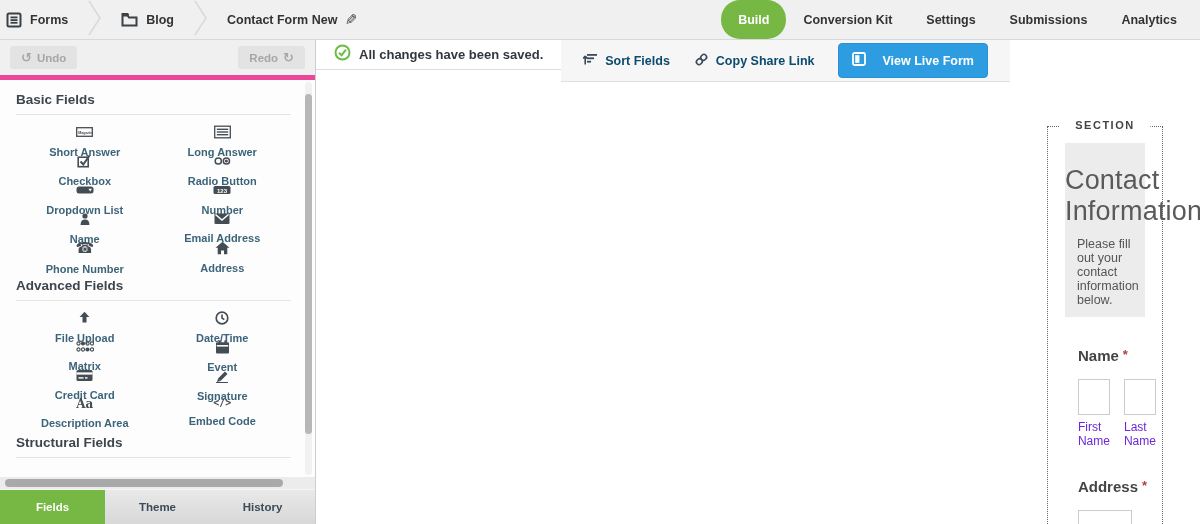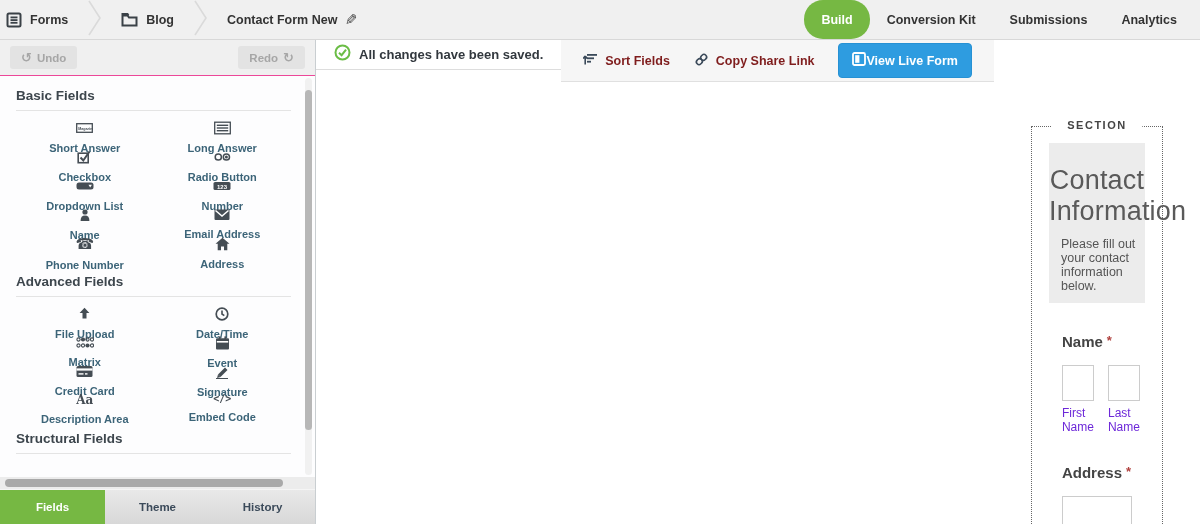--- a/index.html
+++ b/index.html
@@ -28,21 +28,21 @@
   .main{ flex:1; display:flex; flex-direction:row; min-width:0; }
 
   
   .undo-bar{ height:35px; background:#f0f0f0; display:flex; align-items:center;
     justify-content:space-between; padding:0 10px; }
   .ur-btn{ background:#e3e3e3; border:none; border-radius:3px; padding:5px 11px;
     font-size:11.5px; font-weight:700; color:#a6a6a6; display:flex; align-items:center; gap:5px;
     font-family:inherit; cursor:default; }
   .ur-btn .arr{ font-size:13px; line-height:1; }
   .panel{ flex:1; background:#fdfdfe; overflow:hidden; position:relative;
-    padding:12px 24px 0 16px; border-top:1px solid #ec4899; }
+    padding:12px 24px 0 16px; border-top:5px solid #ec4899; }
   .sec-title{ font-size:13.5px; font-weight:700; color:#3d464d; margin-bottom:7px; }
   .panel hr{ border:none; border-top:1px solid #e4e4e4; margin:0 0 10px 0; }
   .fgrid{ display:grid; grid-template-columns:1fr 1fr; row-gap:8px; margin-bottom:16px; }
   .fitem{ display:flex; align-items:center; gap:7px; height:21px; cursor:grab;flex-direction:column; }
   .fitem .ficon{ width:28px; display:flex; justify-content:center; align-items:center;
     color:#454d54; flex:none; font-size:13px; line-height:1; }
   .fitem .flabel{ font-size:11px; font-weight:700; color:var(--slate); white-space:nowrap; }
   .vscroll{ position:absolute; right:3px; top:2px; bottom:2px; width:7px; background:#f1f1f1;
     border-radius:4px; }
   .vthumb{ position:absolute; top:12px; width:7px; height:340px; background:#b7b7b7; border-radius:4px; }
@@ -55,22 +55,22 @@
     background:linear-gradient(#e9e9e9,#d8d8d8); }
   .side-tab.active{ background:var(--green); color:#fff; }
 
   
   .saved-bar{ height:30px; background:#fff; border-bottom:1px solid #ddd; display:flex;
     align-items:center; gap:8px; padding:0 18px; }
   .saved-bar .msg{ font-size:13px; font-weight:700; color:#32383e; }
   .toolbar{ height:42px; background:#f6f6f6; border-bottom:1px solid #e0e0e0; display:flex;
     align-items:center; justify-content:flex-end; gap:24px; padding:0 22px; }
   .tool-link{ display:flex; align-items:center; gap:7px; font-size:12.5px; font-weight:700;
-    color:#7f1d1d; cursor:pointer; }
-  .btn-blue{ display:flex; align-items:center; gap:0; background:var(--blue);
+    color:#0c4a6e; cursor:pointer; }
+  .btn-blue{ display:flex; align-items:center; gap:16px; background:var(--blue);
     border:1px solid #2691d4; color:#fff; font-size:12.5px; font-weight:700;
     padding:8px 13px; border-radius:4px; cursor:pointer; font-family:inherit; }
 
   
   .canvas{ flex:1; background:#fff; overflow:hidden; position:relative; }
   .section-box{ position:absolute; left:37px; right:37px; top:86px; height:560px;
     border:1px dotted #666; }
   .section-label{ position:absolute; top:-8px; left:50%; transform:translateX(-50%);
     background:#fff; padding:0 16px; font-size:11px; font-weight:700; letter-spacing:1.5px;
     color:#444; }
@@ -123,20 +123,21 @@
         </svg>
     </span>
     <div class="crumb">
       <span>Contact Form New</span>
       <span class="pencil">✎</span>
     </div>
   </div>
   <div class="navtabs">
     <div class="navtab active">Build</div>
     <div class="navtab">Conversion Kit</div>
+    <div class="navtab">Settings</div>
     <div class="navtab">Submissions</div>
     <div class="navtab">Analytics</div>
   </div>
 </div>
 
 <div class="app">
 
   <div class="sidebar">
     <div class="undo-bar">
       <button class="ur-btn">

